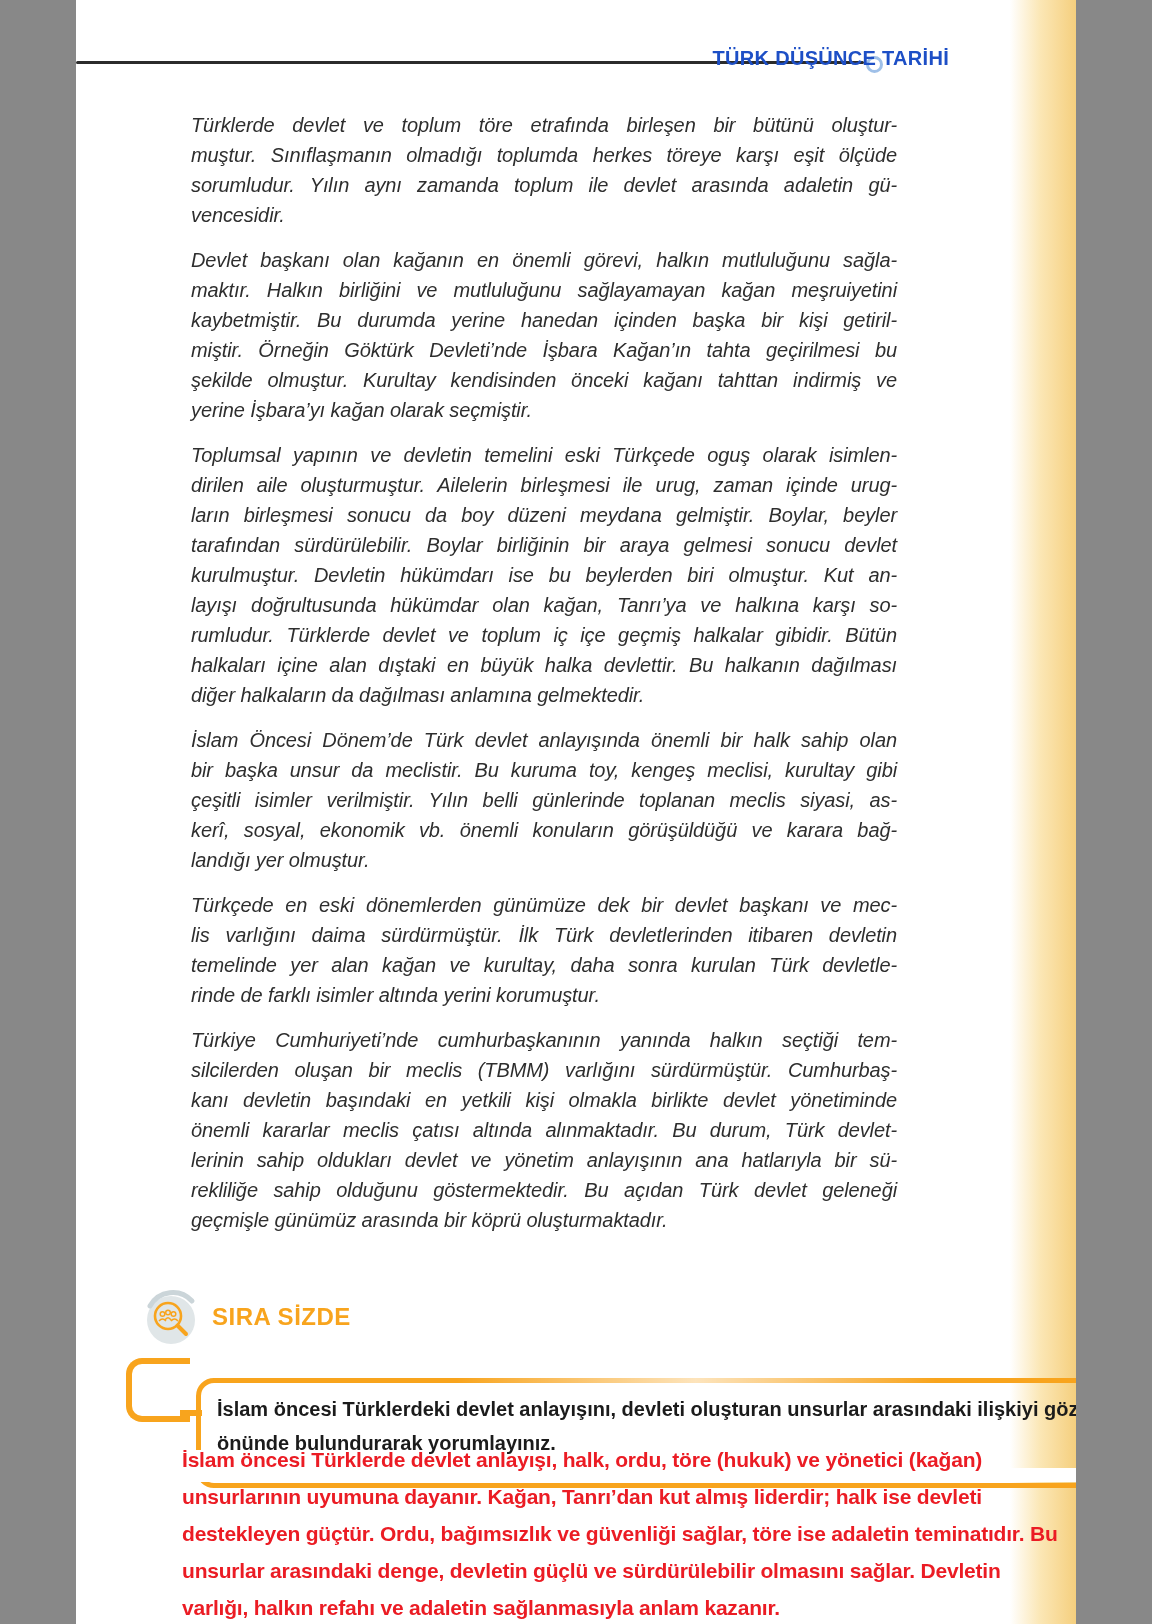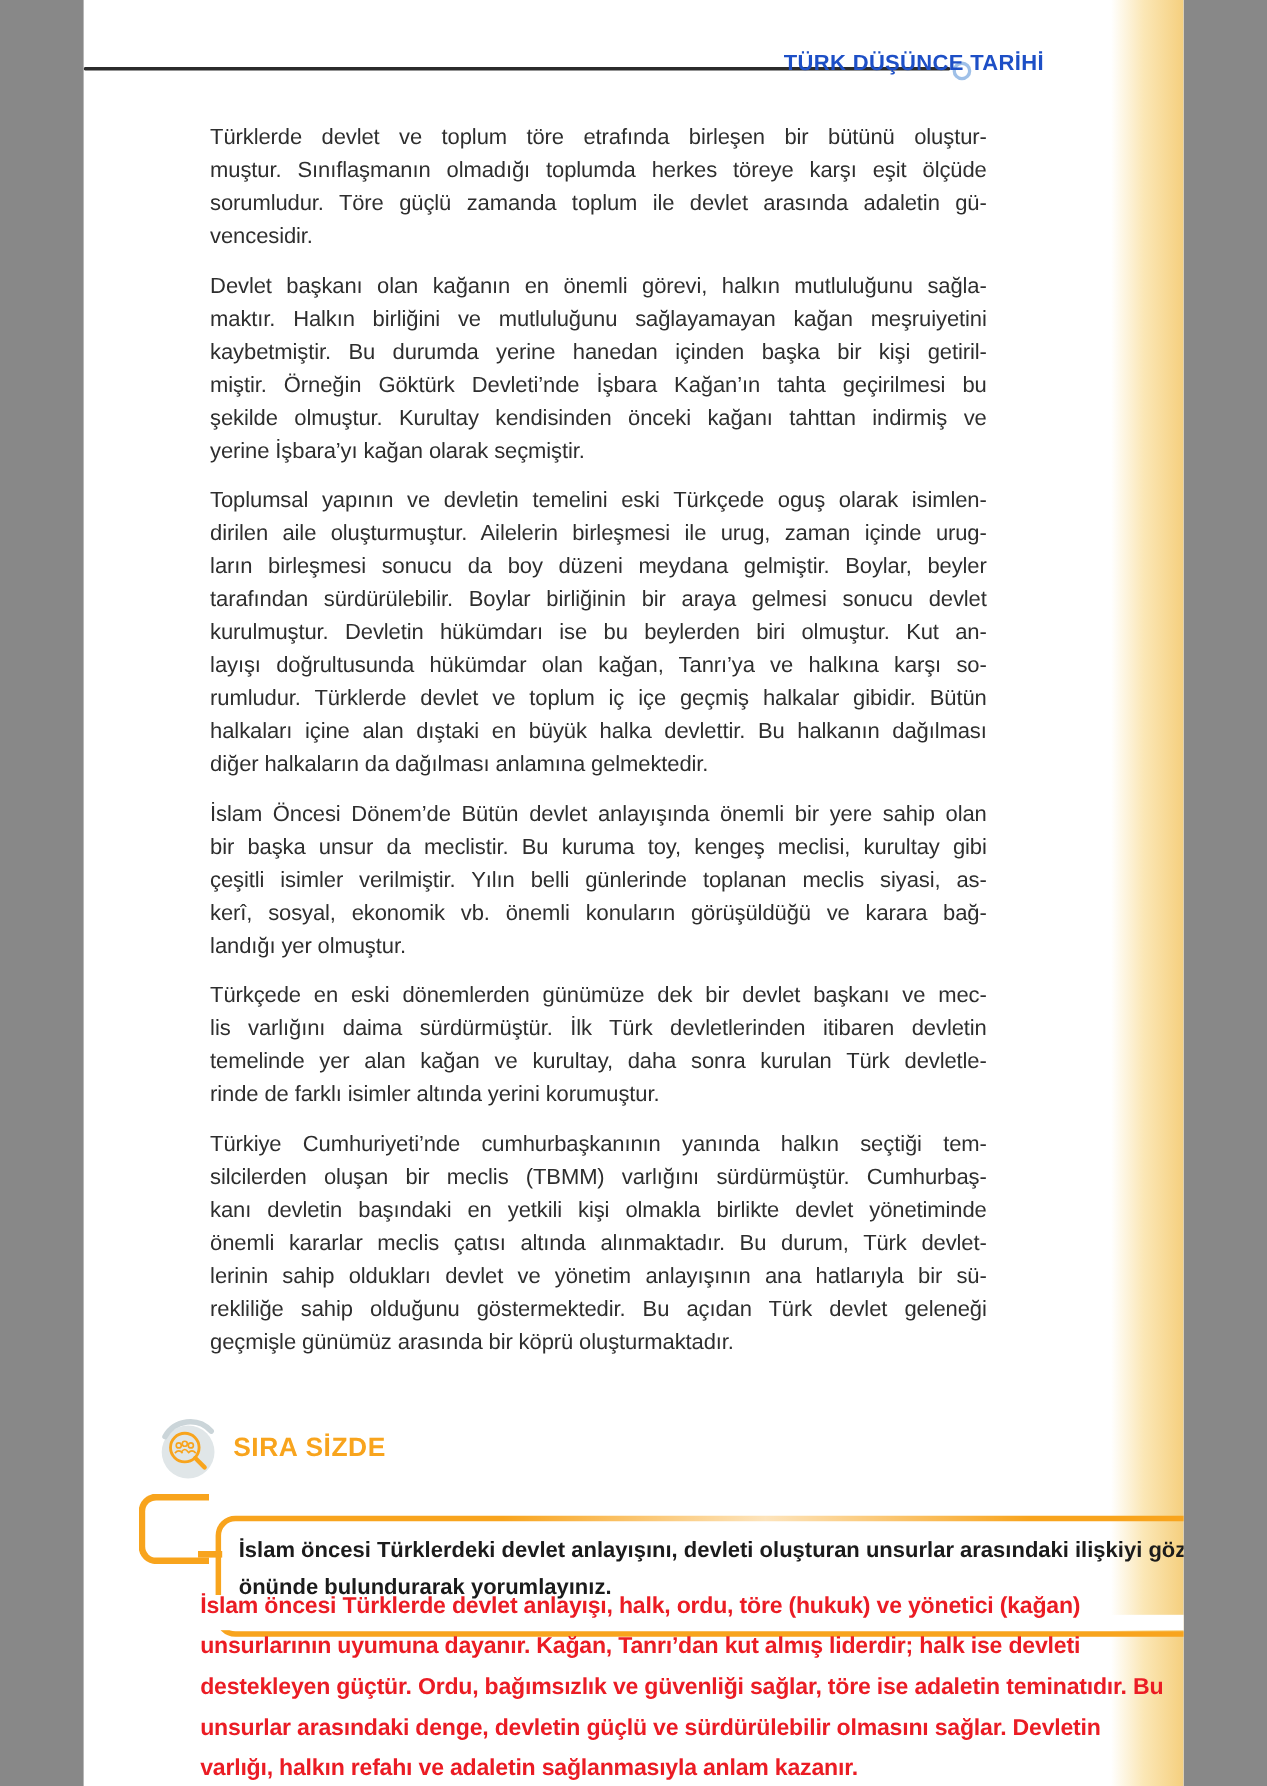--- a/index.html
+++ b/index.html
@@ -20,21 +20,21 @@
   
   .rule{position:absolute; left:0; top:61px; width:788px; height:3px; background:var(--rule); border-radius:2px;}
   .rule-dot{position:absolute; left:790px; top:56px; width:11px; height:11px; border:3px solid #9FC0E8; border-radius:50%; background:#fff;}
   .header-title{
     position:absolute; top:47px; right:127px; color:var(--blue);
     font-size:20px; font-weight:bold; letter-spacing:0.3px; white-space:nowrap;
   }
   
   .article{position:absolute; left:115px; top:110px; width:706px; color:var(--body);
     font-size:20px; line-height:30px; letter-spacing:-0.1px;}
-  .para{margin:0 0 15px 0;}
+  .para{margin:0 0 15px 0;font-style:italic;}
   .line{text-align:justify; text-align-last:justify; text-justify:inter-word;}
   .line.last{text-align-last:left;}
   
   .ss-icon{position:absolute; left:64px; top:1288px; width:60px; height:60px;}
   .ss-label{position:absolute; left:136px; top:1303px; color:var(--orange); font-size:24px; font-weight:bold; letter-spacing:0.5px;}
   .ss-bracket{
     position:absolute; left:50px; top:1358px; width:58px; height:52px;
     border-left:6px solid var(--orange); border-top:6px solid var(--orange); border-bottom:6px solid var(--orange);
     border-radius:16px 0 0 16px;
   }
@@ -68,21 +68,21 @@
   <div class="gold-strip"></div>
 
   <div class="rule"></div>
   <div class="rule-dot"></div>
   <div class="header-title">TÜRK DÜŞÜNCE TARİHİ</div>
 
   <main class="article" id="article">
       <div class="para">
         <div class="line">Türklerde devlet ve toplum töre etrafında birleşen bir bütünü oluştur-</div>
         <div class="line">muştur. Sınıflaşmanın olmadığı toplumda herkes töreye karşı eşit ölçüde</div>
-        <div class="line">sorumludur. Töre güçlü zamanda toplum ile devlet arasında adaletin gü-</div>
+        <div class="line">sorumludur. Yılın aynı zamanda toplum ile devlet arasında adaletin gü-</div>
         <div class="line last">vencesidir.</div>
       </div>
       <div class="para">
         <div class="line">Devlet başkanı olan kağanın en önemli görevi, halkın mutluluğunu sağla-</div>
         <div class="line">maktır. Halkın birliğini ve mutluluğunu sağlayamayan kağan meşruiyetini</div>
         <div class="line">kaybetmiştir. Bu durumda yerine hanedan içinden başka bir kişi getiril-</div>
         <div class="line">miştir. Örneğin Göktürk Devleti’nde İşbara Kağan’ın tahta geçirilmesi bu</div>
         <div class="line">şekilde olmuştur. Kurultay kendisinden önceki kağanı tahttan indirmiş ve</div>
         <div class="line last">yerine İşbara’yı kağan olarak seçmiştir.</div>
       </div>
@@ -91,21 +91,21 @@
         <div class="line">dirilen aile oluşturmuştur. Ailelerin birleşmesi ile urug, zaman içinde urug-</div>
         <div class="line">ların birleşmesi sonucu da boy düzeni meydana gelmiştir. Boylar, beyler</div>
         <div class="line">tarafından sürdürülebilir. Boylar birliğinin bir araya gelmesi sonucu devlet</div>
         <div class="line">kurulmuştur. Devletin hükümdarı ise bu beylerden biri olmuştur. Kut an-</div>
         <div class="line">layışı doğrultusunda hükümdar olan kağan, Tanrı’ya ve halkına karşı so-</div>
         <div class="line">rumludur. Türklerde devlet ve toplum iç içe geçmiş halkalar gibidir. Bütün</div>
         <div class="line">halkaları içine alan dıştaki en büyük halka devlettir. Bu halkanın dağılması</div>
         <div class="line last">diğer halkaların da dağılması anlamına gelmektedir.</div>
       </div>
       <div class="para">
-        <div class="line">İslam Öncesi Dönem’de Bütün devlet anlayışında önemli bir yere sahip olan</div>
+        <div class="line">İslam Öncesi Dönem’de Türk devlet anlayışında önemli bir halk sahip olan</div>
         <div class="line">bir başka unsur da meclistir. Bu kuruma toy, kengeş meclisi, kurultay gibi</div>
         <div class="line">çeşitli isimler verilmiştir. Yılın belli günlerinde toplanan meclis siyasi, as-</div>
         <div class="line">kerî, sosyal, ekonomik vb. önemli konuların görüşüldüğü ve karara bağ-</div>
         <div class="line last">landığı yer olmuştur.</div>
       </div>
       <div class="para">
         <div class="line">Türkçede en eski dönemlerden günümüze dek bir devlet başkanı ve mec-</div>
         <div class="line">lis varlığını daima sürdürmüştür. İlk Türk devletlerinden itibaren devletin</div>
         <div class="line">temelinde yer alan kağan ve kurultay, daha sonra kurulan Türk devletle-</div>
         <div class="line last">rinde de farklı isimler altında yerini korumuştur.</div>

